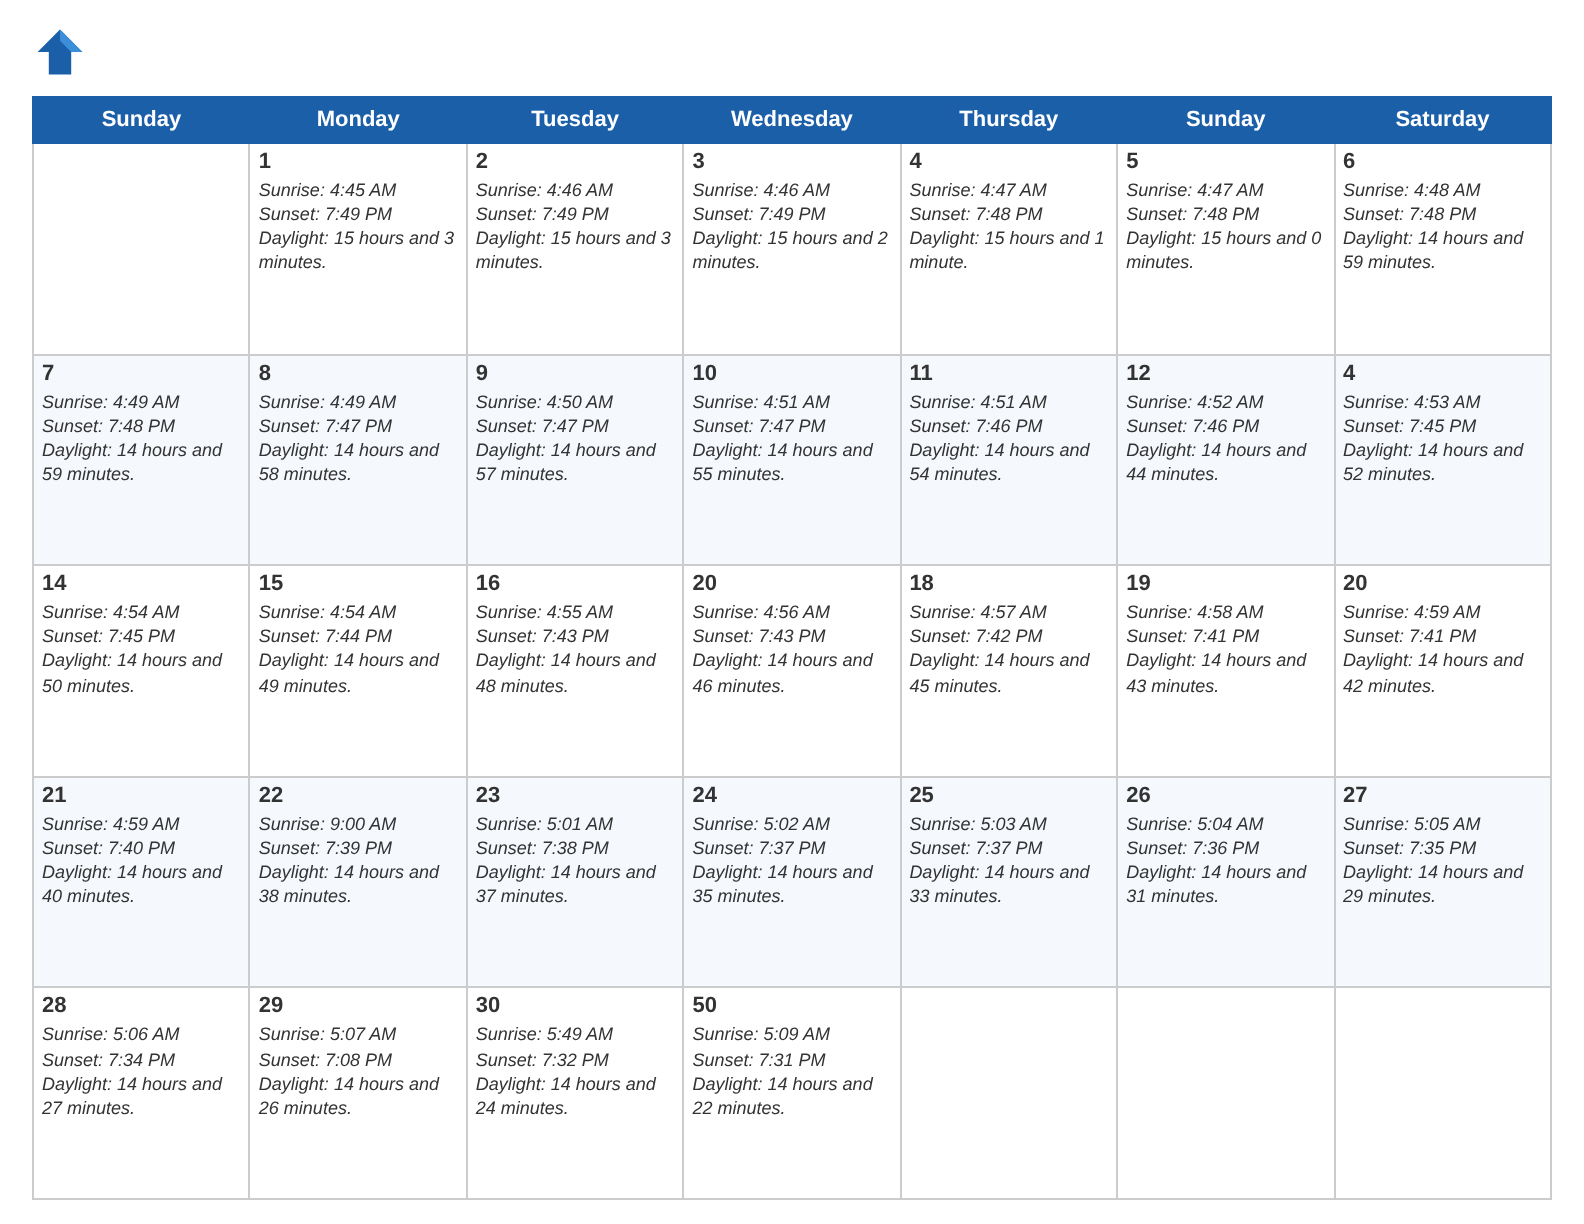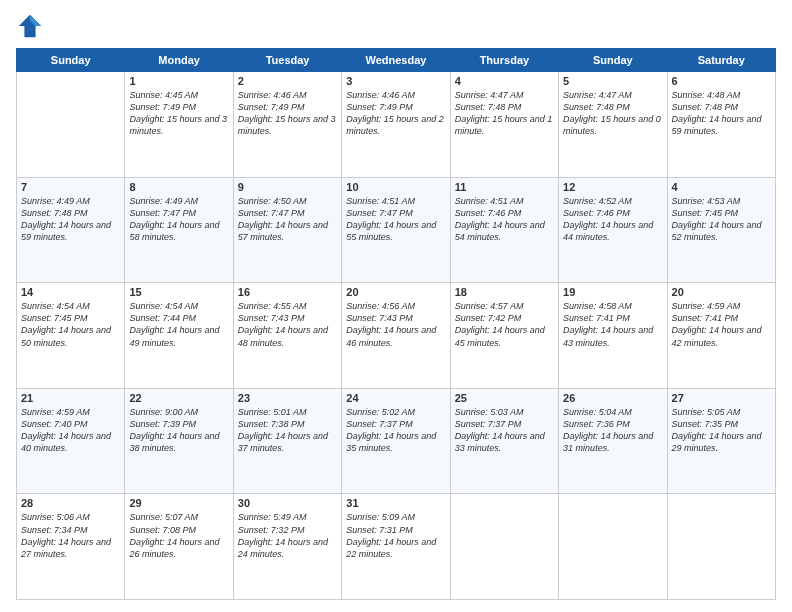--- a/index.html
+++ b/index.html
@@ -373,21 +373,21 @@
           </td>
           <td>
             <span class="day-num">30</span>
 <div class="cell-text">
   <div>Sunrise: 5:49 AM</div>
   <div>Sunset: 7:32 PM</div>
   <div>Daylight: 14 hours and 24 minutes.</div>
 </div>
           </td>
           <td>
-            <span class="day-num">31</span>
+            <span class="day-num">50</span>
 <div class="cell-text">
   <div>Sunrise: 5:09 AM</div>
   <div>Sunset: 7:31 PM</div>
   <div>Daylight: 14 hours and 22 minutes.</div>
 </div>
           </td>
           <td class="empty-cell"></td>
           <td class="empty-cell"></td>
           <td class="empty-cell"></td>
         </tr>

